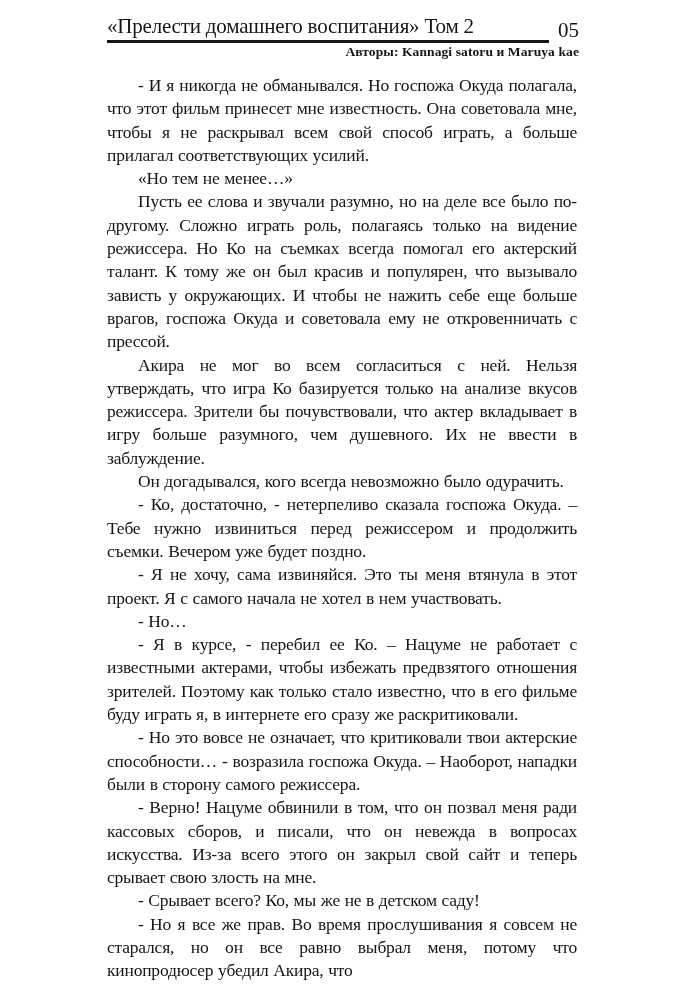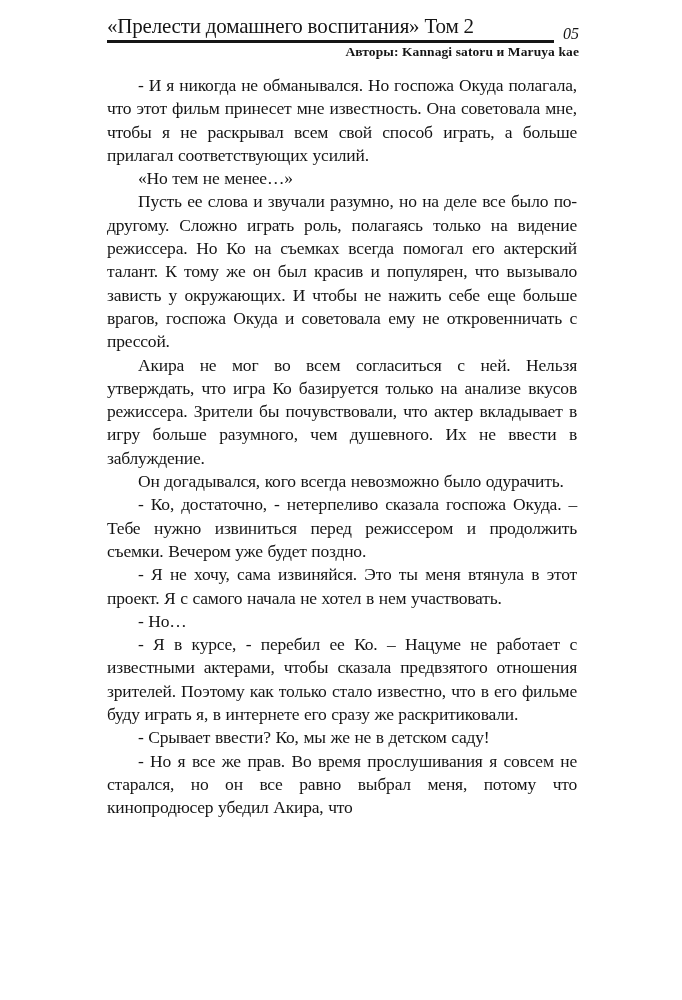--- a/index.html
+++ b/index.html
@@ -28,25 +28,24 @@
     border-bottom: 3px solid #151515;
     padding-bottom: 1px;
   }
   .doc-title {
     font-size: 21px;
     font-weight: 500;
     letter-spacing: -0.2px;
     white-space: nowrap;
   }
   .page-num {
-    font-size: 16px;
+    font-size: 21px;
     margin-left: 9px;
     padding-bottom: 0px;
     white-space: nowrap;
-    font-style: italic;
   }
   .authors-line {
     font-size: 13.5px;
     font-weight: bold;
     letter-spacing: 0.1px;
     margin-top: 1px;
     text-align: right;
   }
   .content {
     padding: 14px 34px 0 36px;
@@ -76,17 +75,19 @@
 
   <div class="content">
     <p>- И я никогда не обманывался. Но госпожа Окуда полагала, что этот фильм принесет мне известность. Она советовала мне, чтобы я не раскрывал всем свой способ играть, а больше прилагал соответствующих усилий.</p>
     <p>«Но тем не менее…»</p>
     <p>Пусть ее слова и звучали разумно, но на деле все было по-другому. Сложно играть роль, полагаясь только на видение режиссера. Но Ко на съемках всегда помогал его актерский талант. К тому же он был красив и популярен, что вызывало зависть у окружающих. И чтобы не нажить себе еще больше врагов, госпожа Окуда и советовала ему не откровенничать с прессой.</p>
     <p>Акира не мог во всем согласиться с ней. Нельзя утверждать, что игра Ко базируется только на анализе вкусов режиссера. Зрители бы почувствовали, что актер вкладывает в игру больше разумного, чем душевного. Их не ввести в заблуждение.</p>
     <p>Он догадывался, кого всегда невозможно было одурачить.</p>
     <p>- Ко, достаточно, - нетерпеливо сказала госпожа Окуда. – Тебе нужно извиниться перед режиссером и продолжить съемки. Вечером уже будет поздно.</p>
     <p>- Я не хочу, сама извиняйся. Это ты меня втянула в этот проект. Я с самого начала не хотел в нем участвовать.</p>
     <p>- Но…</p>
-    <p>- Я в курсе, - перебил ее Ко. – Нацуме не работает с известными актерами, чтобы сказала предвзятого отношения зрителей. Поэтому как только стало известно, что в его фильме буду играть я, в интернете его сразу же раскритиковали.</p>
-    <p>- Срывает ввести? Ко, мы же не в детском саду!</p>
+    <p>- Я в курсе, - перебил ее Ко. – Нацуме не работает с известными актерами, чтобы избежать предвзятого отношения зрителей. Поэтому как только стало известно, что в его фильме буду играть я, в интернете его сразу же раскритиковали.</p>
+    <p>- Но это вовсе не означает, что критиковали твои актерские способности… - возразила госпожа Окуда. – Наоборот, нападки были в сторону самого режиссера.</p>
+    <p>- Верно! Нацуме обвинили в том, что он позвал меня ради кассовых сборов, и писали, что он невежда в вопросах искусства. Из-за всего этого он закрыл свой сайт и теперь срывает свою злость на мне.</p>
+    <p>- Срывает всего? Ко, мы же не в детском саду!</p>
     <p>- Но я все же прав. Во время прослушивания я совсем не старался, но он все равно выбрал меня, потому что кинопродюсер убедил Акира, что</p>
   </div>
 </div>
 
 </body></html>

